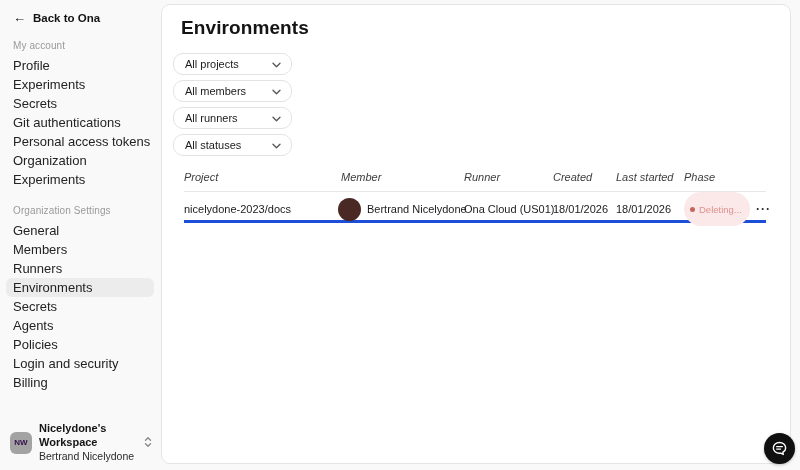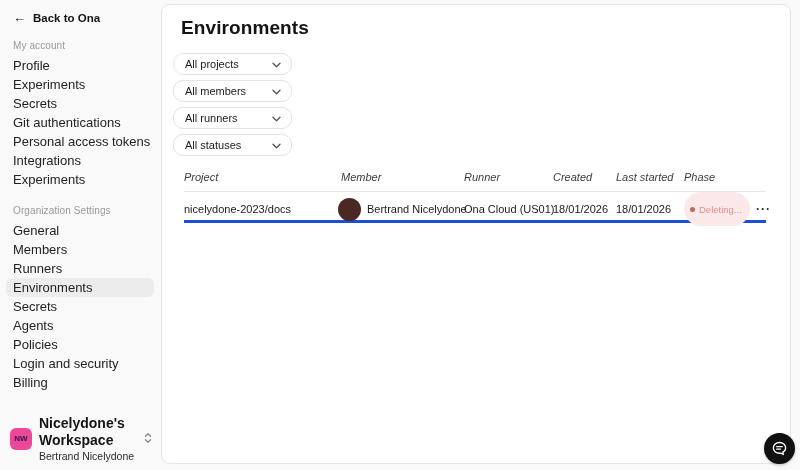--- a/index.html
+++ b/index.html
@@ -33,27 +33,27 @@
     font-size: 13px; color: #232323; cursor: pointer; white-space: nowrap;
   }
   .nav-item.active { background: #ececec; }
 
   .workspace {
     position: absolute; left: 0; bottom: 7px; width: 160px;
     display: flex; align-items: center; padding: 0 8px 0 10px;
   }
   .ws-avatar {
     width: 22px; height: 22px; border-radius: 6px;
-    background: #ec4899;
+    background: #a3a3a3;
     display: flex; align-items: center; justify-content: center;
     font-size: 8px; font-weight: 700; color: #33104d;
     flex-shrink: 0;
   }
   .ws-text { margin-left: 7px; flex: 1; min-width: 0; }
-  .ws-name { font-size: 14px; font-weight: 700; color: #151515; line-height: 1.25; }
+  .ws-name { font-size: 11px; font-weight: 700; color: #151515; line-height: 1.25; }
   .ws-user { font-size: 10.5px; color: #2b2b2b; line-height: 1.25; }
   .ws-caret { color: #8a8a8a; flex-shrink: 0; }
 
   
   .main-card {
     position: absolute; left: 161px; top: 4px; width: 630px; height: 460px;
     background: #ffffff;
     border: 1px solid #e5e5e5; border-radius: 9px;
     padding: 12px 24px 0 19px;
   }
@@ -113,21 +113,21 @@
     <span class="arrow">←</span>
     <span>Back to Ona</span>
   </div>
 
   <div class="section-label">My account</div>
   <div class="nav-item">Profile</div>
   <div class="nav-item">Experiments</div>
   <div class="nav-item">Secrets</div>
   <div class="nav-item">Git authentications</div>
   <div class="nav-item">Personal access tokens</div>
-  <div class="nav-item">Integrations</div>
+  <div class="nav-item">Organization</div>
   <div class="nav-item">Experiments</div>
 
   <div class="section-label">Organization Settings</div>
   <div class="nav-item">General</div>
   <div class="nav-item">Members</div>
   <div class="nav-item">Runners</div>
   <div class="nav-item active">Environments</div>
   <div class="nav-item">Secrets</div>
   <div class="nav-item">Agents</div>
   <div class="nav-item">Policies</div>

